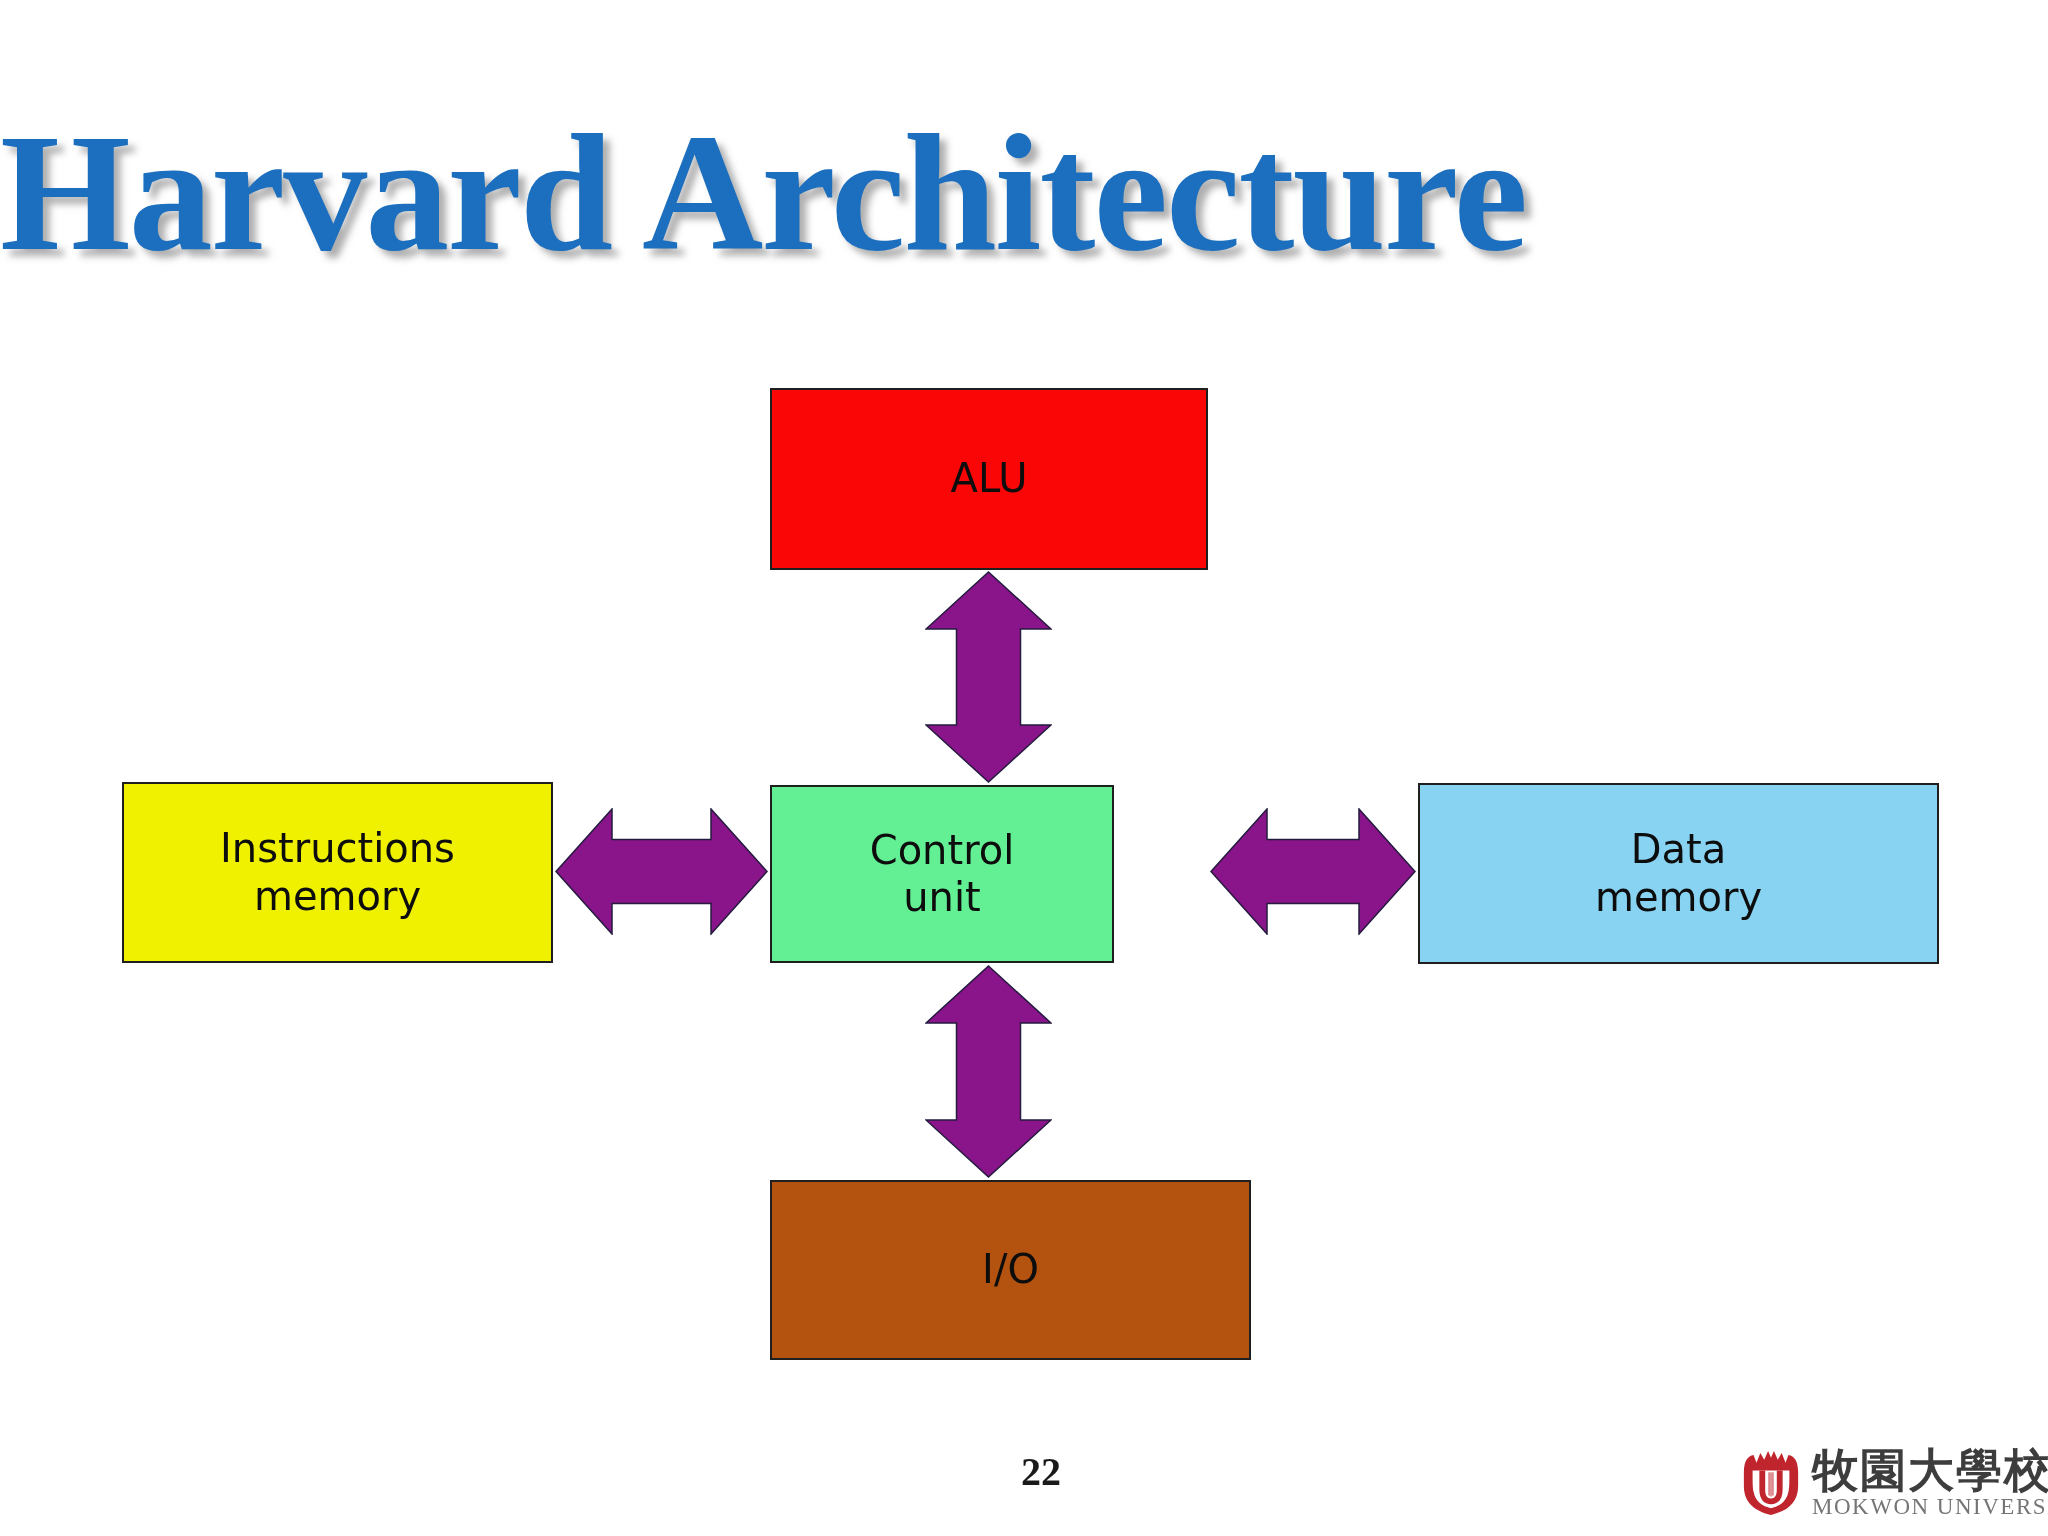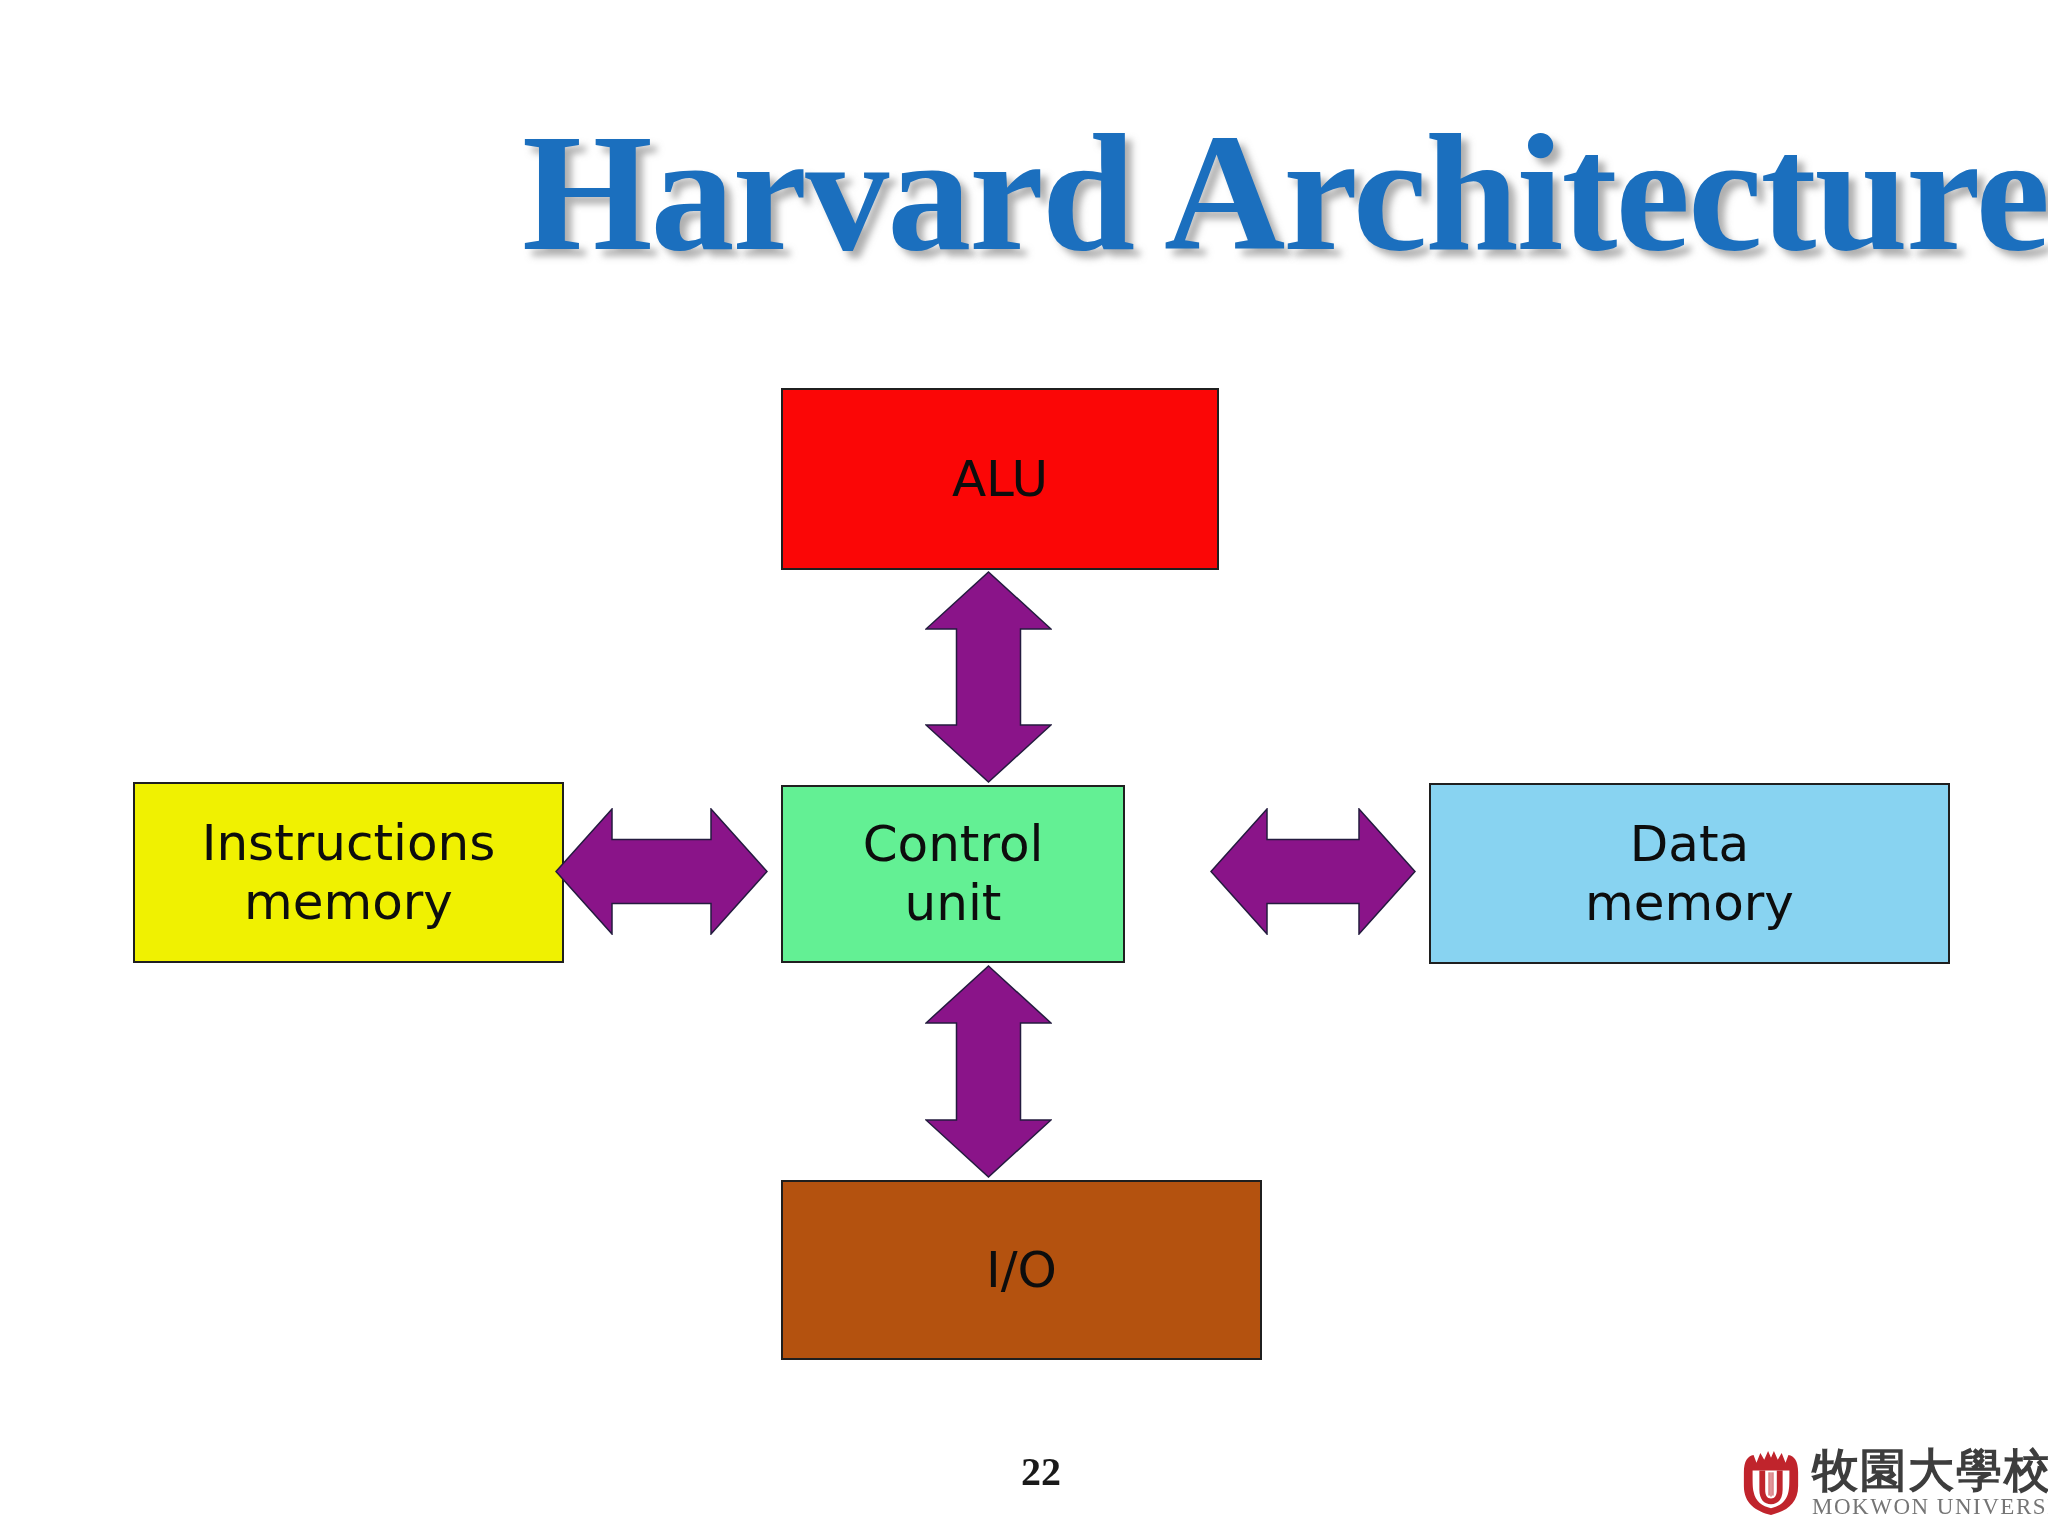--- a/index.html
+++ b/index.html
@@ -9,43 +9,42 @@
     font-family: "DejaVu Sans", sans-serif;
     overflow: hidden;
     position: relative;
   }
   .slide { position: absolute; inset: 0; width: 2048px; height: 1536px; background: #ffffff; }
 
   .title {
     position: absolute;
     left: 0; top: 108px;
     width: 2048px;
-    text-align: right;
+    text-align: left;
     font-family: "Liberation Serif", "DejaVu Serif", serif;
     font-weight: bold;
     font-size: 168px;
     line-height: 1;
     color: #1b6fbe;
     letter-spacing: -2px;
     text-shadow: 7px 7px 7px rgba(110,110,110,0.55);
     white-space: nowrap;
   }
 
   .box {
     position: absolute;
     border: 2px solid #1f1f1f;
     display: flex;
     flex-direction: column;
     align-items: center;
     justify-content: center;
     text-align: center;
     color: #0d0d0d;
-    font-size: 50px;
+    font-size: 40px;
     line-height: 1.18;
-    margin-left: 11px;
   }
   .box-alu        { left: 770px;  top: 388px;  width: 438px; height: 182px; background: #fb0606; }
   .box-control    { left: 770px;  top: 785px;  width: 344px; height: 178px; background: #63f094; }
   .box-instr      { left: 122px;  top: 782px;  width: 431px; height: 181px; background: #f0f101; }
   .box-data       { left: 1418px; top: 783px;  width: 521px; height: 181px; background: #88d3f1; }
   .box-io         { left: 770px;  top: 1180px; width: 481px; height: 180px; background: #b4520f; }
 
   .arrow { position: absolute; }
   .arrow svg { display: block; width: 100%; height: 100%; }
   .arrow-alu-control  { left: 925px;  top: 571px; width: 127px; height: 212px; }

